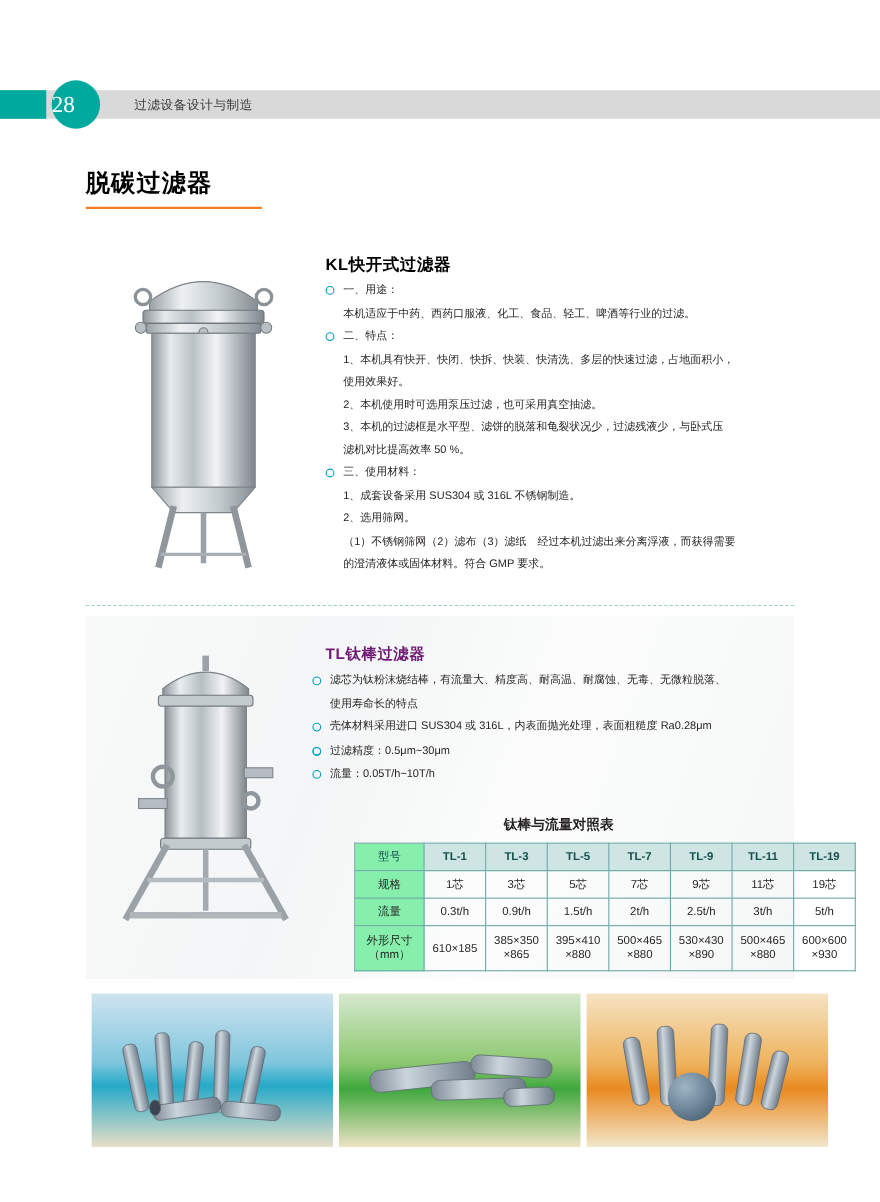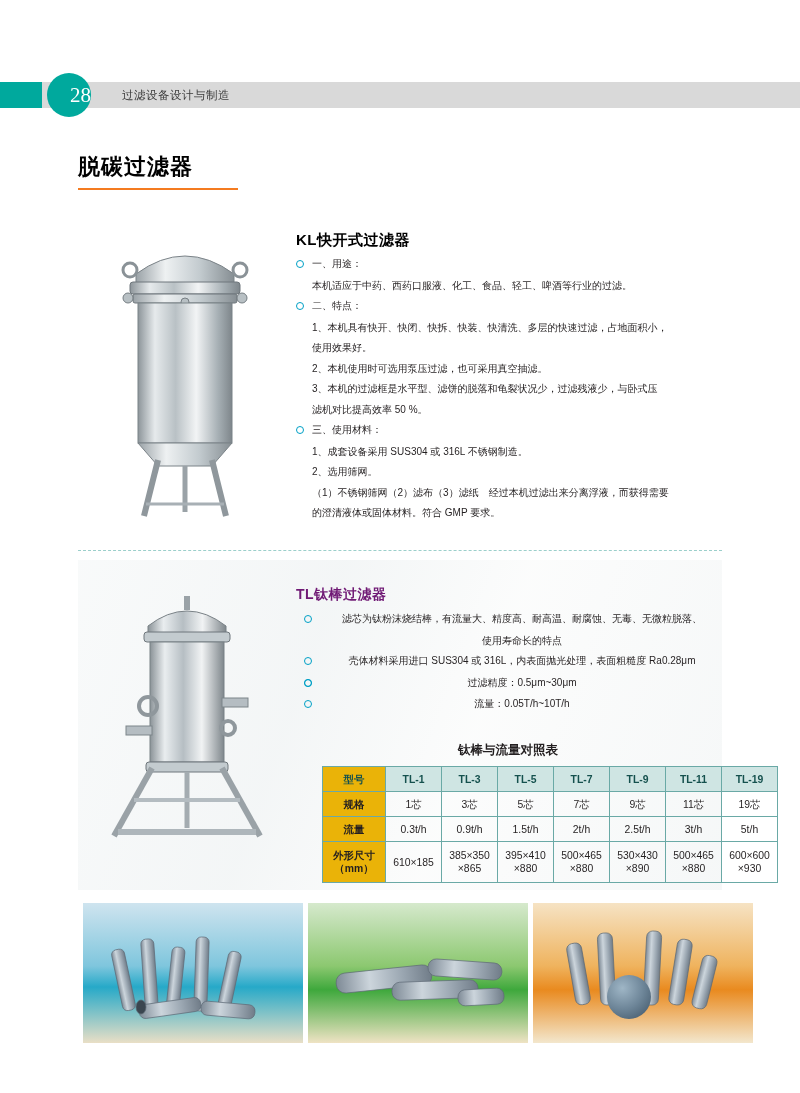--- a/index.html
+++ b/index.html
@@ -37,21 +37,21 @@
     position: absolute;
     left: 47px;
     top: 73px;
     width: 44px;
     height: 44px;
     border-radius: 50%;
     background: #00a99d;
     color: #ffffff;
     font-size: 21px;
     line-height: 44px;
-    text-align: right;
+    text-align: left;
     font-family: "Liberation Serif", serif;
   }
   .header-title {
     position: absolute;
     left: 122px;
     top: 88px;
     font-size: 11.5px;
     color: #3b3b3b;
     letter-spacing: 0.5px;
   }
@@ -140,24 +140,23 @@
     position: absolute;
     left: 296px;
     top: 586px;
     font-size: 14px;
     font-weight: bold;
     color: #701a75;
     letter-spacing: 0.5px;
     text-align: right;
   }
   .sec2-body {
-    left: 304px;
+    left: 284px;
     top: 609px;
     width: 420px;
-    text-align: center;
   }
   .img-tl {
     position: absolute;
     left: 92px;
     top: 578px;
     width: 190px;
     height: 270px;
   }
 
   
@@ -186,22 +185,22 @@
     padding: 0;
     height: 24px;
     line-height: 13px;
   }
   table.spec td.hdr {
     background: #cfe5e3;
     font-weight: bold;
     color: #15514e;
   }
   table.spec td.rowhdr {
-    background: #eab308;
-    font-weight: bold;
+    background: #86efac;
+    font-weight: normal;
     width: 62px;
   }
   table.spec td.val { width: 55px; }
   table.spec tr.size td { height: 40px; }
   .two-line { display: block; }
 
   
   .photo {
     position: absolute;
     top: 903px;

